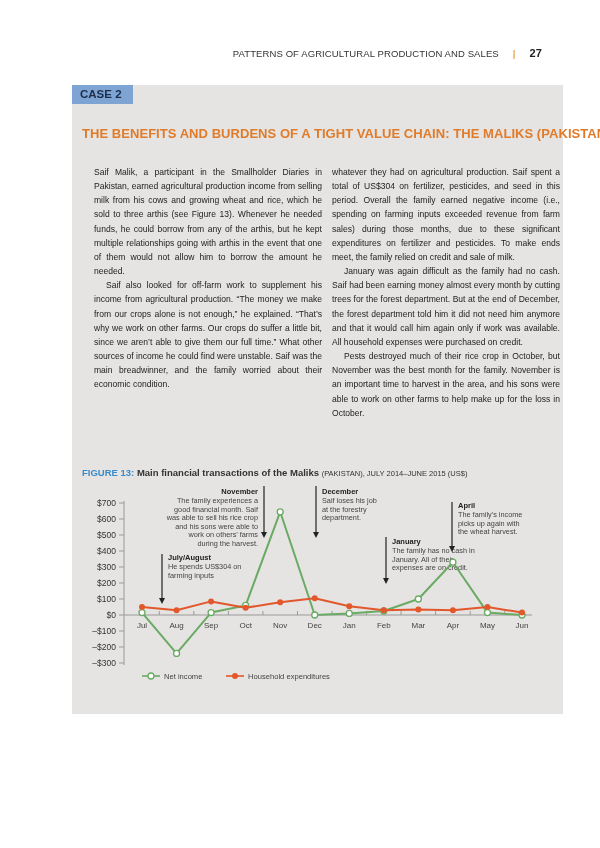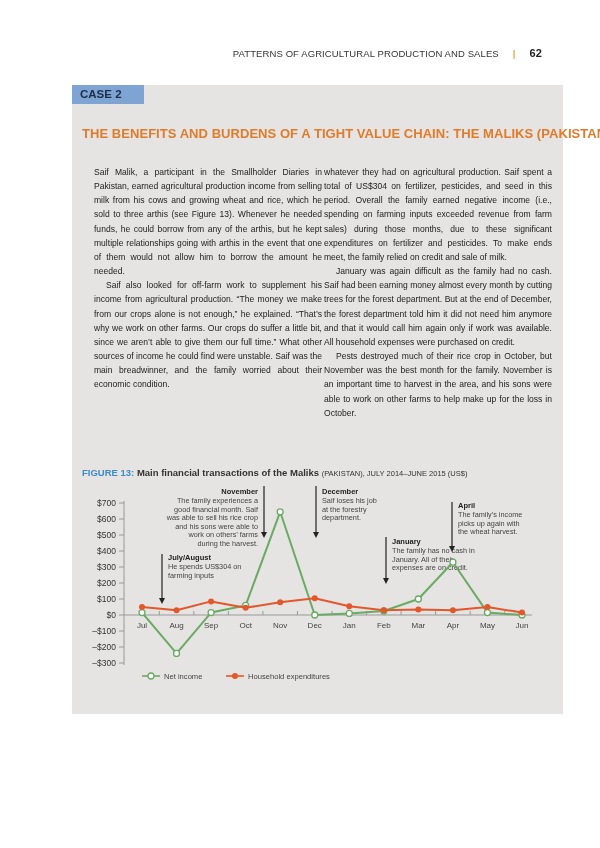--- a/index.html
+++ b/index.html
@@ -1,41 +1,41 @@
 <!DOCTYPE html>
 <html><head>
 <meta charset="utf-8">
 <style>
   html, body { margin: 0; padding: 0; }
   body { width: 600px; height: 848px; background: #ffffff; position: relative; overflow: hidden; }
   .running-head { position: absolute; top: 47px; right: 58px; font-family: "Liberation Sans", sans-serif; font-size: 9.5px; color: #333; letter-spacing: 0.1px; display: flex; align-items: center; gap: 14px; }
   .running-head .sep { color: #e8a24a; font-weight: bold; }
   .running-head .pnum { font-weight: bold; font-size: 11px; color: #222; }
   .case-box { position: absolute; left: 72px; top: 85px; width: 491px; height: 629px; background: #e5e4e2; }
-  .case-label { position: absolute; left: 72px; top: 85px; width: 72px; height: 19px; background: #7ea4d3; color: #1d2d4a; font-family: "Liberation Sans", sans-serif; font-weight: bold; font-size: 11.5px; line-height: 19px; padding-left: 8px; box-sizing: border-box; }
+  .case-label { position: absolute; left: 72px; top: 85px; width: 61px; height: 19px; background: #7ea4d3; color: #1d2d4a; font-family: "Liberation Sans", sans-serif; font-weight: bold; font-size: 11.5px; line-height: 19px; padding-left: 8px; box-sizing: border-box; }
   .case-title { position: absolute; left: 82px; top: 126px; font-family: "Liberation Sans", sans-serif; font-weight: bold; font-size: 13px; color: #e07b2a; letter-spacing: 0.05px; white-space: nowrap; }
   .col { position: absolute; top: 154px; width: 228px; font-family: Liberation Sans, sans-serif; font-size: 8.55px; line-height: 14.15px; color: #222; text-align: justify; margin-top: 11px; }
   .col p { margin: 0; }
   .col p.indent { text-indent: 12px; }
   .col-left { left: 94px; }
-  .col-right { left: 324px; }
+  .col-right { left: 332px; }
   .fig-title { position: absolute; left: 82px; top: 467px; font-family: "Liberation Sans", sans-serif; font-size: 9.5px; color: #333; white-space: nowrap; }
   .fig-title .fig-num { color: #3b8bc9; font-weight: bold; }
   .fig-title .fig-main { font-weight: bold; color: #333; }
   .fig-title .fig-sub { font-size: 7.5px; }
   .chart { position: absolute; left: 82px; top: 480px; }
   .chart svg text { font-family: "Liberation Sans", sans-serif; }
 </style>
 </head>
 <body>
 
 <div class="running-head">
   <span>PATTERNS OF AGRICULTURAL PRODUCTION AND SALES</span>
   <span class="sep">|</span>
-  <span class="pnum">62</span>
+  <span class="pnum">27</span>
 </div>
 
 <div class="case-box"></div>
 <div class="case-label">CASE 2</div>
 <div class="case-title">THE BENEFITS AND BURDENS OF A TIGHT VALUE CHAIN: THE MALIKS (PAKISTAN)</div>
 
 <div class="col col-left">
   <p>Saif Malik, a participant in the Smallholder Diaries in Pakistan, earned agricultural production income from selling milk from his cows and growing wheat and rice, which he sold to three arthis (see Figure 13). Whenever he needed funds, he could borrow from any of the arthis, but he kept multiple relationships going with arthis in the event that one of them would not allow him to borrow the amount he needed.</p>
   <p class="indent">Saif also looked for off-farm work to supplement his income from agricultural production. “The money we make from our crops alone is not enough,” he explained. “That’s why we work on other farms. Our crops do suffer a little bit, since we aren’t able to give them our full time.” What other sources of income he could find were unstable. Saif was the main breadwinner, and the family worried about their economic condition.</p>
 </div>

